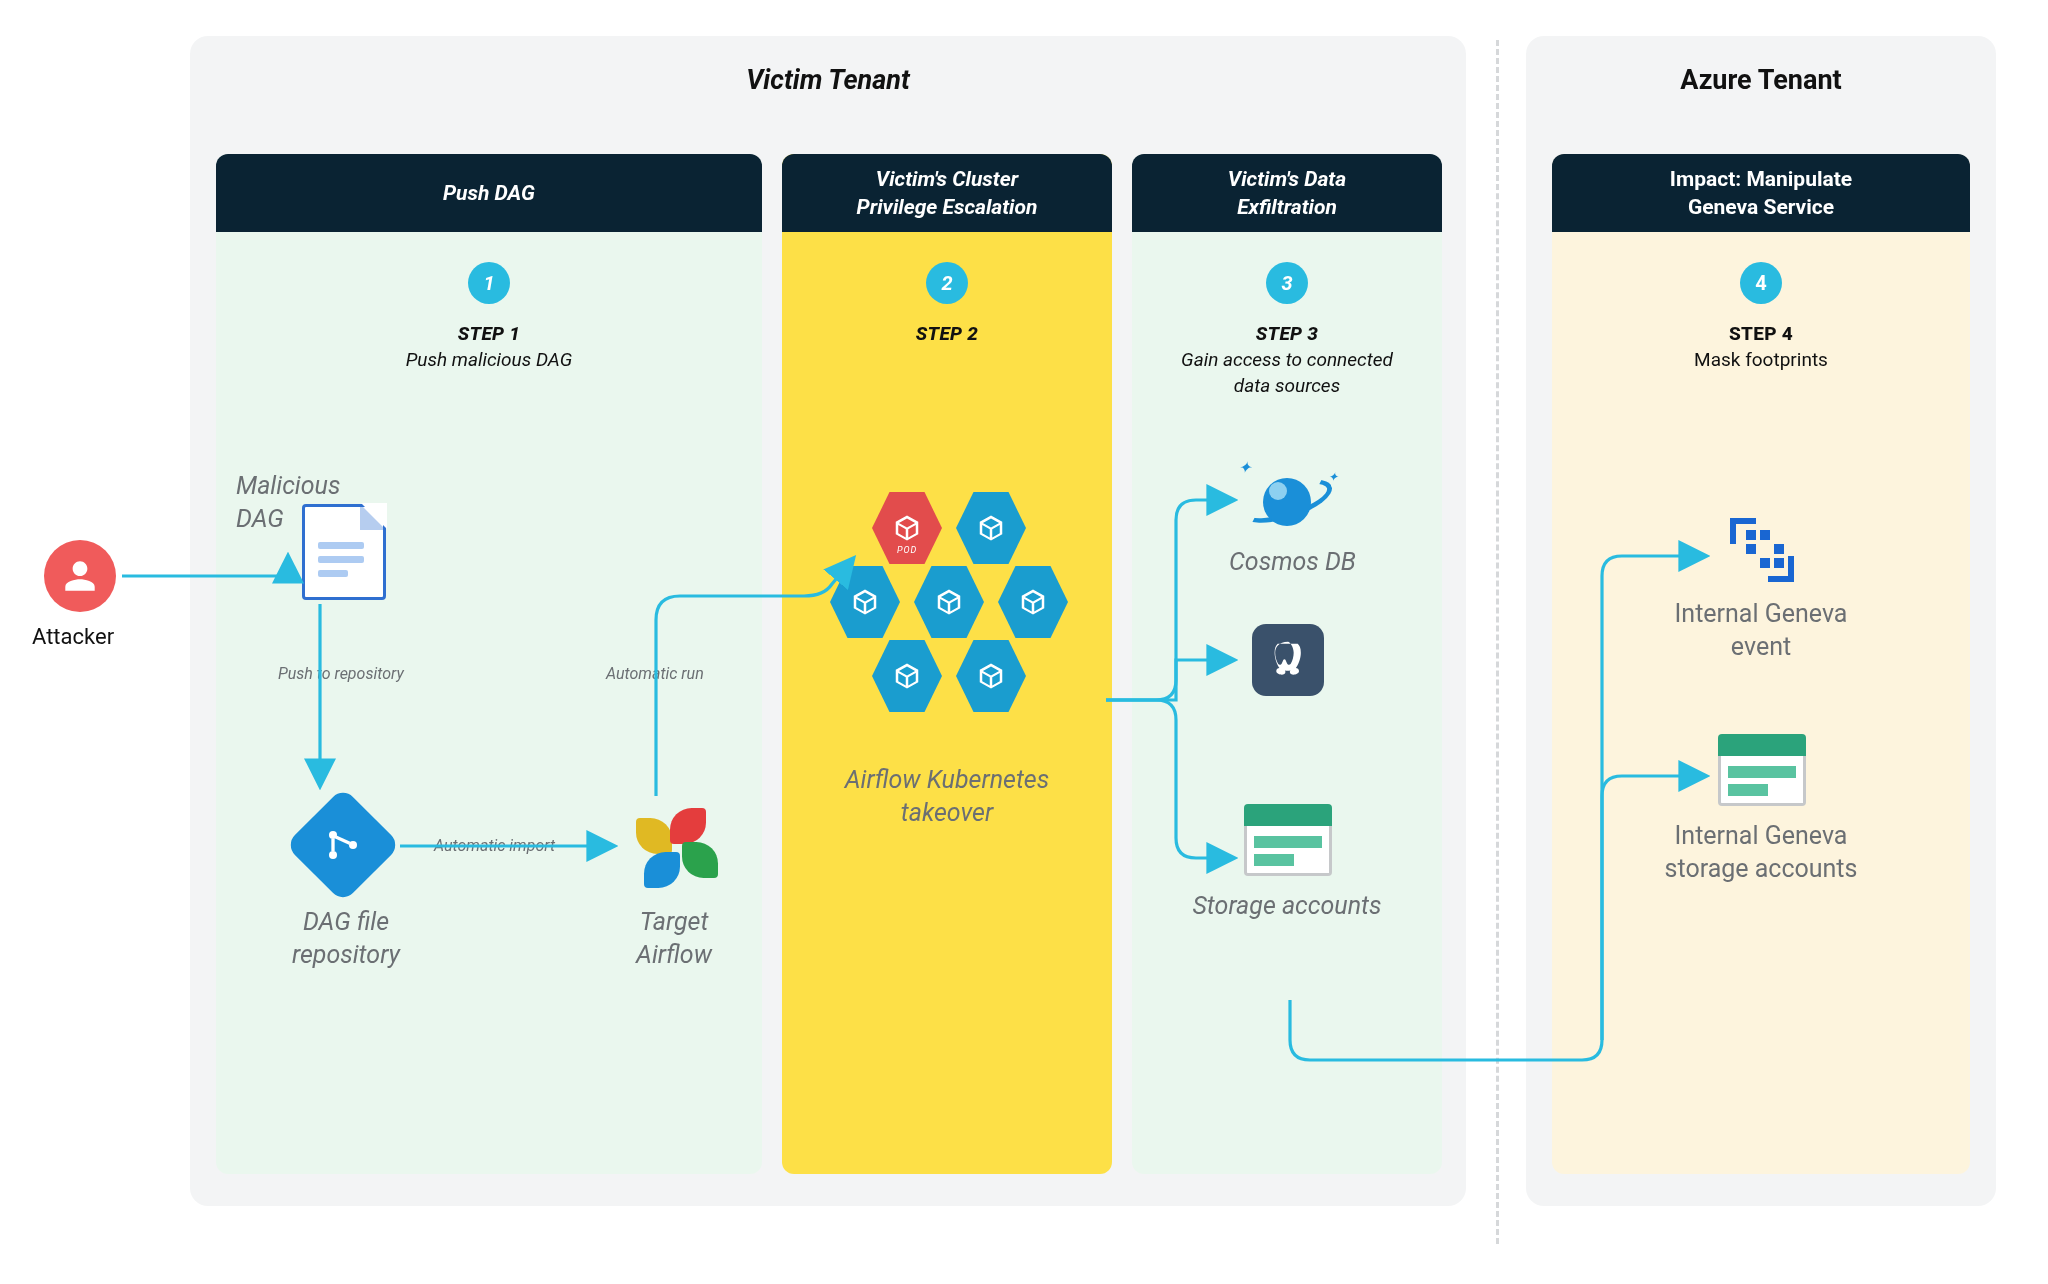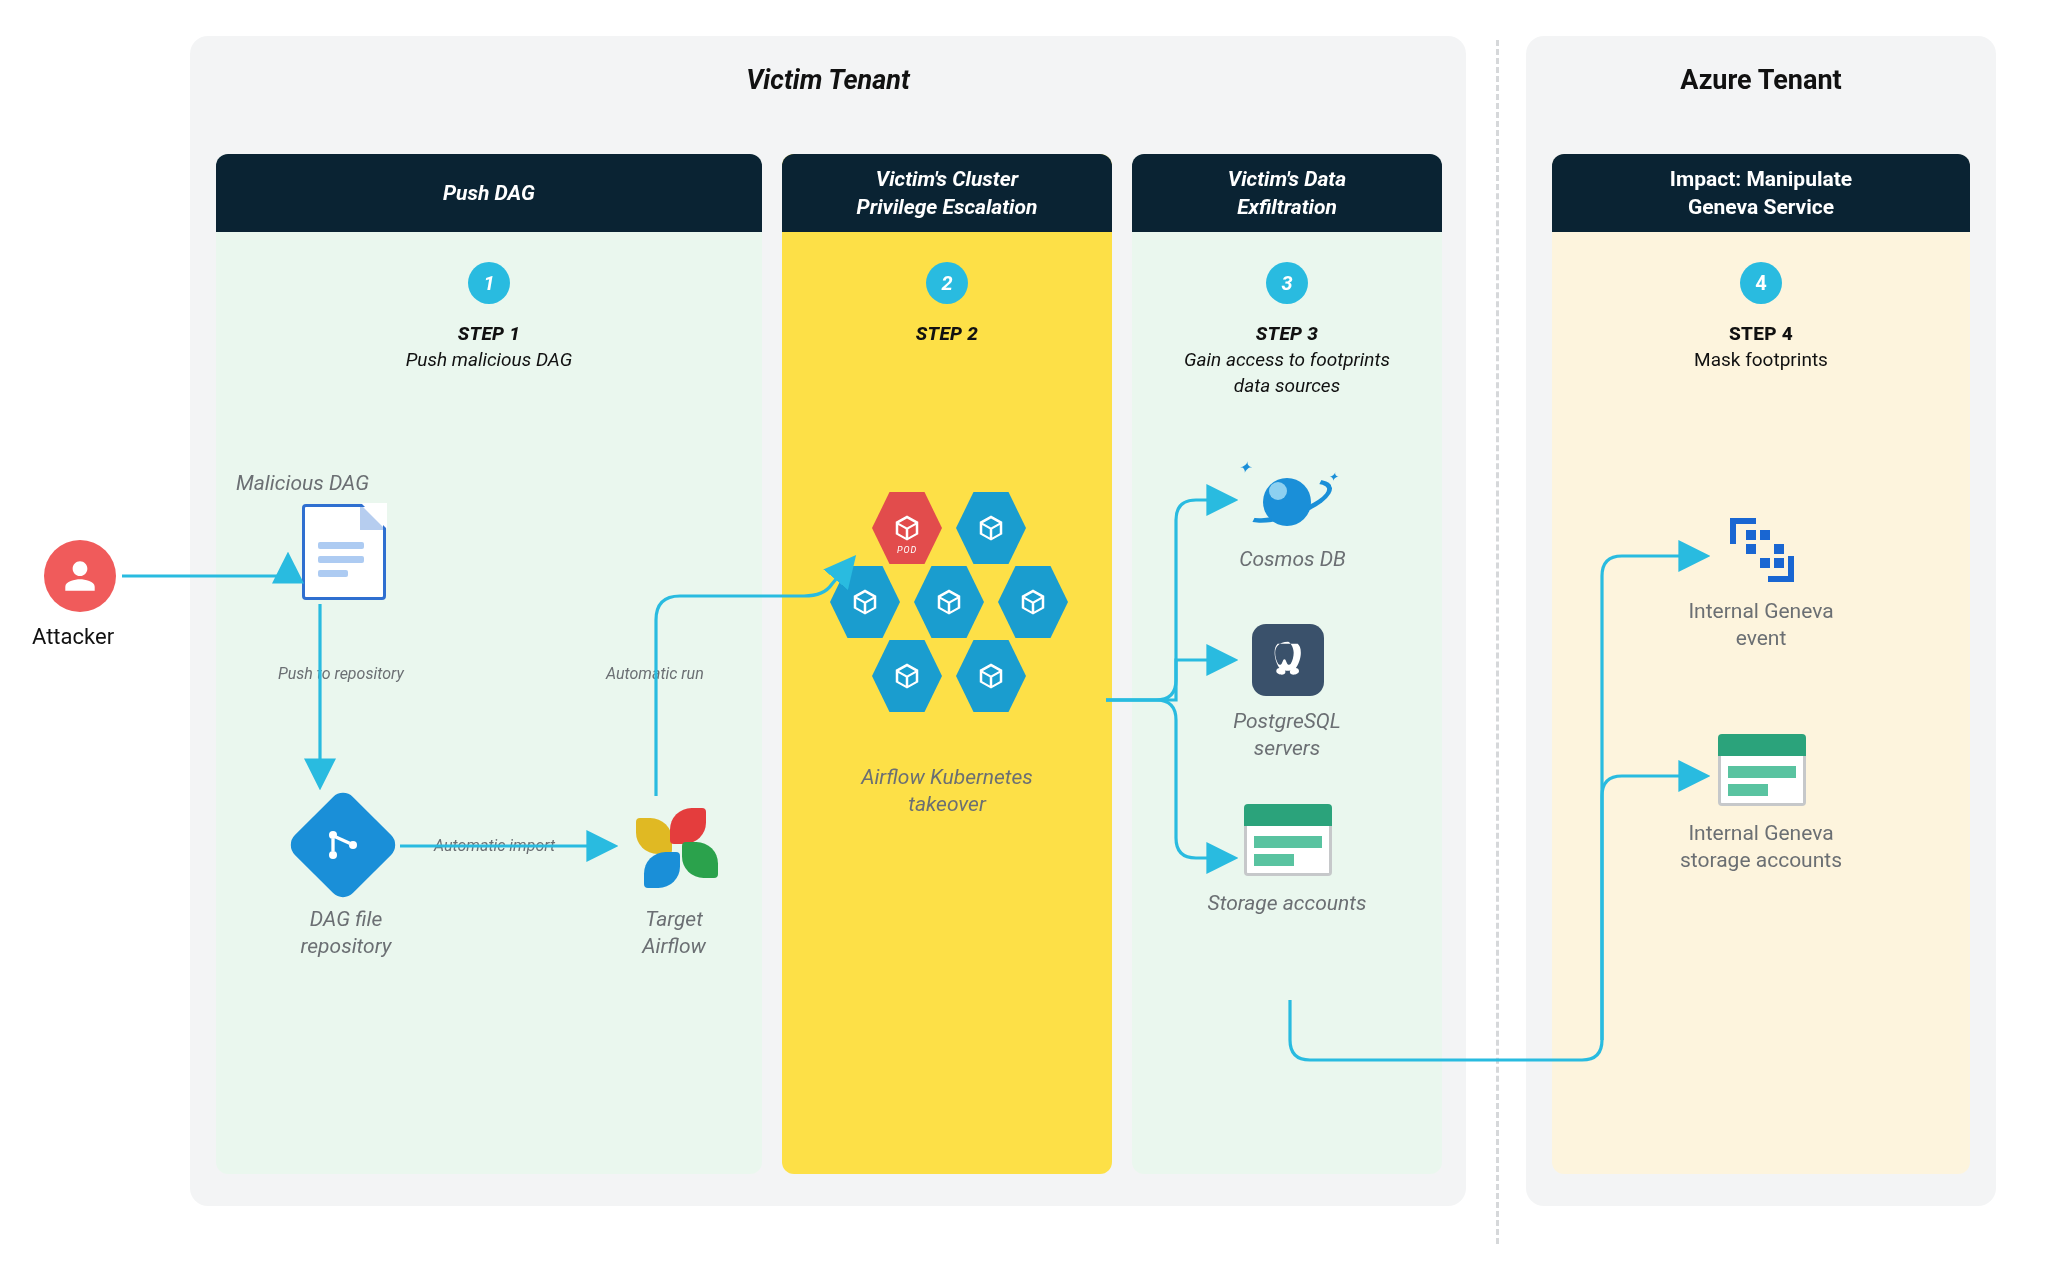--- a/index.html
+++ b/index.html
@@ -67,21 +67,21 @@
     color: #111;
   }
   .step-desc {
     font-size: 19px;
     color: #111;
     margin-top: 2px;
     line-height: 1.35;
   }
 
   .caption {
-    font-size: 21px;
+    font-size: 25px;
     color: #6b6f73;
     text-align: center;
     line-height: 1.3;
   }
 
   .attacker-label {
     position: absolute;
     font-size: 22px; color: #111;
   }
 
@@ -292,21 +292,21 @@
       <div class="caption" style="position:absolute; left:0; right:0; top:610px; white-space:pre-line;">Airflow Kubernetes
 takeover</div>
     </div>
 
     <div class="col" style="left:942px; top:118px; width:310px; height:1020px; background:#eaf7ee;">
       <div class="col-header" style="height:78px; white-space:pre-line;">Victim's Data
 Exfiltration</div>
       <div class="col-body">
         <div class="step-badge">3</div>
         <div class="step-label">STEP 3</div>
-        <div class="step-desc" style="white-space:pre-line;">Gain access to footprints
+        <div class="step-desc" style="white-space:pre-line;">Gain access to connected
 data sources</div>
       </div>
 
       <div style="position:absolute; left:110px; top:310px;">
         <div class="cosmos">
             <div class="ring"></div>
             <div class="planet"></div>
             <div class="hl"></div>
             <div class="star" style="left:-4px; top:-6px;">✦</div>
             <div class="star" style="right:-6px; top:6px; font-size:12px;">✦</div>
@@ -314,22 +314,20 @@
       </div>
       <div class="caption" style="position:absolute; left:11px; right:0; top:392px;">Cosmos DB</div>
 
       <div style="position:absolute; left:120px; top:470px;">
         <div class="pg-icon">
             <svg width="44" height="44" viewBox="0 0 24 24" fill="#fff">
               <path d="M12 2C7 2 5 5 5 8c0 2 .6 4.2 1.6 6 .5.9 1.6.8 2-.1l.9-2c.2-.5.9-.5 1.1 0l.9 2c.4.9 1.5 1 2 .1 1-1.8 1.6-4 1.6-6 0-3-2-6-3.1-6zm5.3 1.2c1 .8 1.7 2.4 1.7 4.8 0 3.3-1.5 6.7-2.7 8.4.8.1 1.7.6 1.7 1.6 0 1.5-2 2-3 2s-2-.5-2-1.5c0-.3.1-.6.3-.8-1 .2-2 .2-3 0 .2.2.3.5.3.8 0 1-1 1.5-2 1.5s-3-.5-3-2c0-1 .9-1.5 1.7-1.6C6.2 14.7 4.7 11.3 4.7 8c0-2.4.7-4 1.7-4.8"></path>
             </svg>
           </div>
       </div>
-      <div class="caption" style="position:absolute; left:0; right:0; top:554px; white-space:pre-line;">PostgreSQL
-servers</div>
 
       <div style="position:absolute; left:112px; top:650px;">
         <div class="storage-icon">
             <div class="shadow"></div>
             <div class="top"></div>
             <div class="body"></div>
             <div class="row r1"></div>
             <div class="row r2"></div>
           </div>
       </div>

